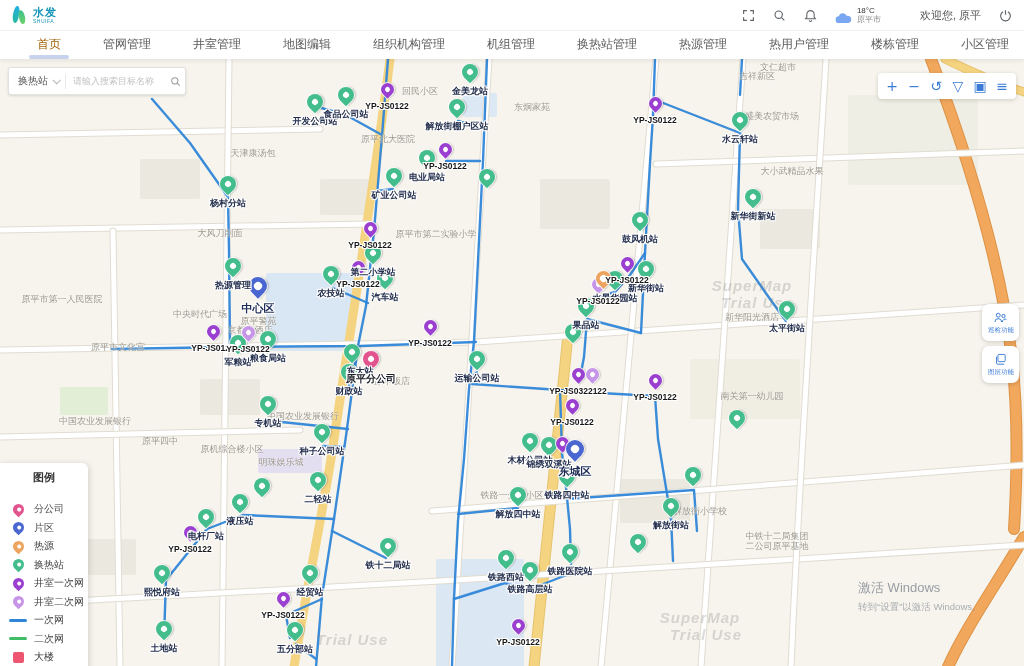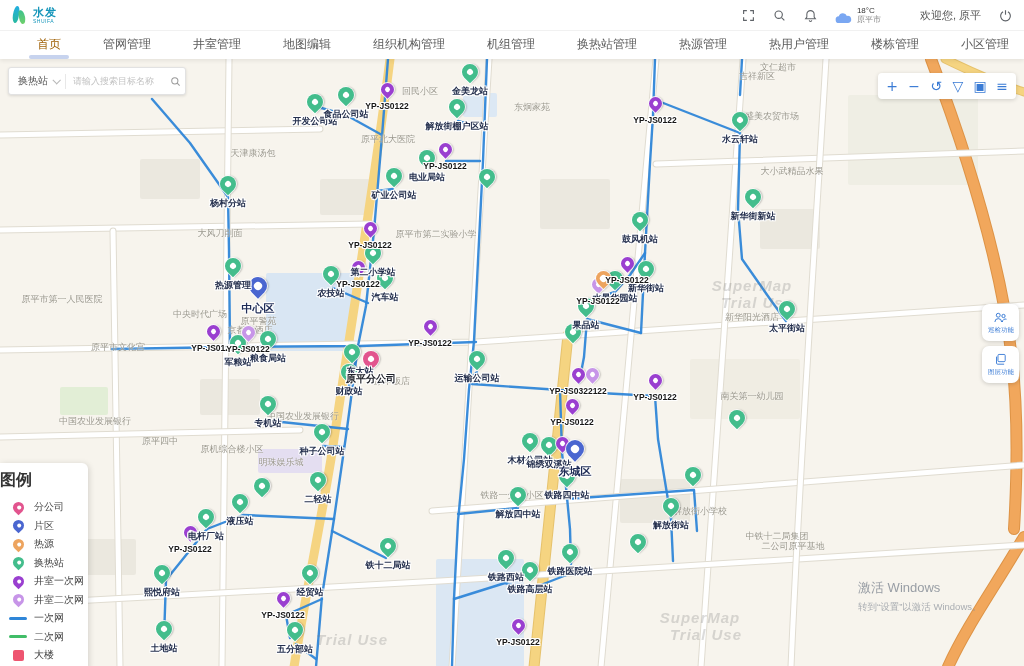--- a/index.html
+++ b/index.html
@@ -63,21 +63,21 @@
   .map-controls{position:absolute;right:8px;top:14px;height:26px;background:#fff;border-radius:4px;box-shadow:0 1px 4px rgba(0,0,0,.16);display:flex;align-items:center;padding:0 3px;z-index:20;}
   .map-ctrl{width:22px;text-align:center;color:#3a7bd5;font-size:14px;line-height:26px;cursor:pointer;font-family:"DejaVu Sans",sans-serif;}
 
   
   .side-tool{position:absolute;right:5px;width:37px;height:37px;background:#fff;border-radius:7px;box-shadow:0 1px 4px rgba(0,0,0,.18);display:flex;flex-direction:column;align-items:center;justify-content:center;z-index:20;cursor:pointer;}
   .side-tool svg{width:15px;height:13px;}
   .t-label{font-size:7px;color:#3a7bd5;transform:scale(.92);white-space:nowrap;margin-top:1px;}
 
   
   .legend{position:absolute;left:0;top:404px;width:88px;background:#fff;border-radius:0 6px 6px 0;box-shadow:1px 1px 6px rgba(0,0,0,.15);padding:7px 0 8px;z-index:22;}
-  .legend-title{font-size:16px;font-weight:bold;color:#333;margin-bottom:7px;}
+  .legend-title{text-align:center;font-size:11px;font-weight:bold;color:#333;margin-bottom:15px;}
   .legend-item{display:flex;align-items:center;height:18.5px;padding-left:9px;gap:7px;}
   .legend-icon{width:18px;display:flex;justify-content:center;align-items:center;}
   .lg-pin{width:11px;height:11px;border-radius:50% 50% 50% 0;transform:rotate(-45deg);box-shadow:0 0 0 1px rgba(255,255,255,.8);position:relative;}
   .lg-pin::after{content:"";position:absolute;inset:0;margin:auto;width:4px;height:4px;background:#fff;border-radius:50%;}
   .lg-line{width:18px;height:3px;border-radius:2px;}
   .lg-square{width:11px;height:11px;border-radius:2px;}
   .legend-label{font-size:10px;color:#444;white-space:nowrap;}
 
   
   .win-activate{position:absolute;left:858px;top:520px;z-index:7;color:rgba(135,142,152,.85);}
@@ -257,21 +257,21 @@
         <div class="poi" style="left: 752px; top: 258px;">新华阳光酒店</div>
         <div class="poi" style="left: 752px; top: 337px;">南关第一幼儿园</div>
         <div class="poi" style="left: 303px; top: 357px;">中国农业发展银行</div>
         <div class="poi" style="left: 232px; top: 390px;">原机综合楼小区</div>
         <div class="poi" style="left: 281px; top: 403px;">明珠娱乐城</div>
         <div class="poi" style="left: 160px; top: 382px;">原平四中</div>
         <div class="poi" style="left: 95px; top: 362px;">中国农业发展银行</div>
         <div class="poi" style="left: 512px; top: 436px;">铁路一分会小区</div>
         <div class="poi" style="left: 700px; top: 452px;">解放街小学校</div>
         <div class="poi" style="left: 777px; top: 477px;">中铁十二局集团</div>
-        <div class="poi" style="left: 777px; top: 487px; margin-left: 16px;">二公司原平基地</div>
+        <div class="poi" style="left: 777px; top: 487px;">二公司原平基地</div>
       </div>
     <div id="mark-layer">
         <div class="tilemark" style="left: 752px; top: 226px;">SuperMap</div>
         <div class="tilemark" style="left: 757px; top: 243px;">Trial Use</div>
         <div class="tilemark" style="left: 700px; top: 558px;">SuperMap</div>
         <div class="tilemark" style="left: 706px; top: 575px;">Trial Use</div>
         <div class="tilemark" style="left: 352px; top: 580px;">Trial Use</div>
       </div>
     <div id="pin-layer">
         <div class="pin pin-hx" style="--c: #43bd8c; width: 16px; height: 16px; left: 307px; top: 34.64px;">

